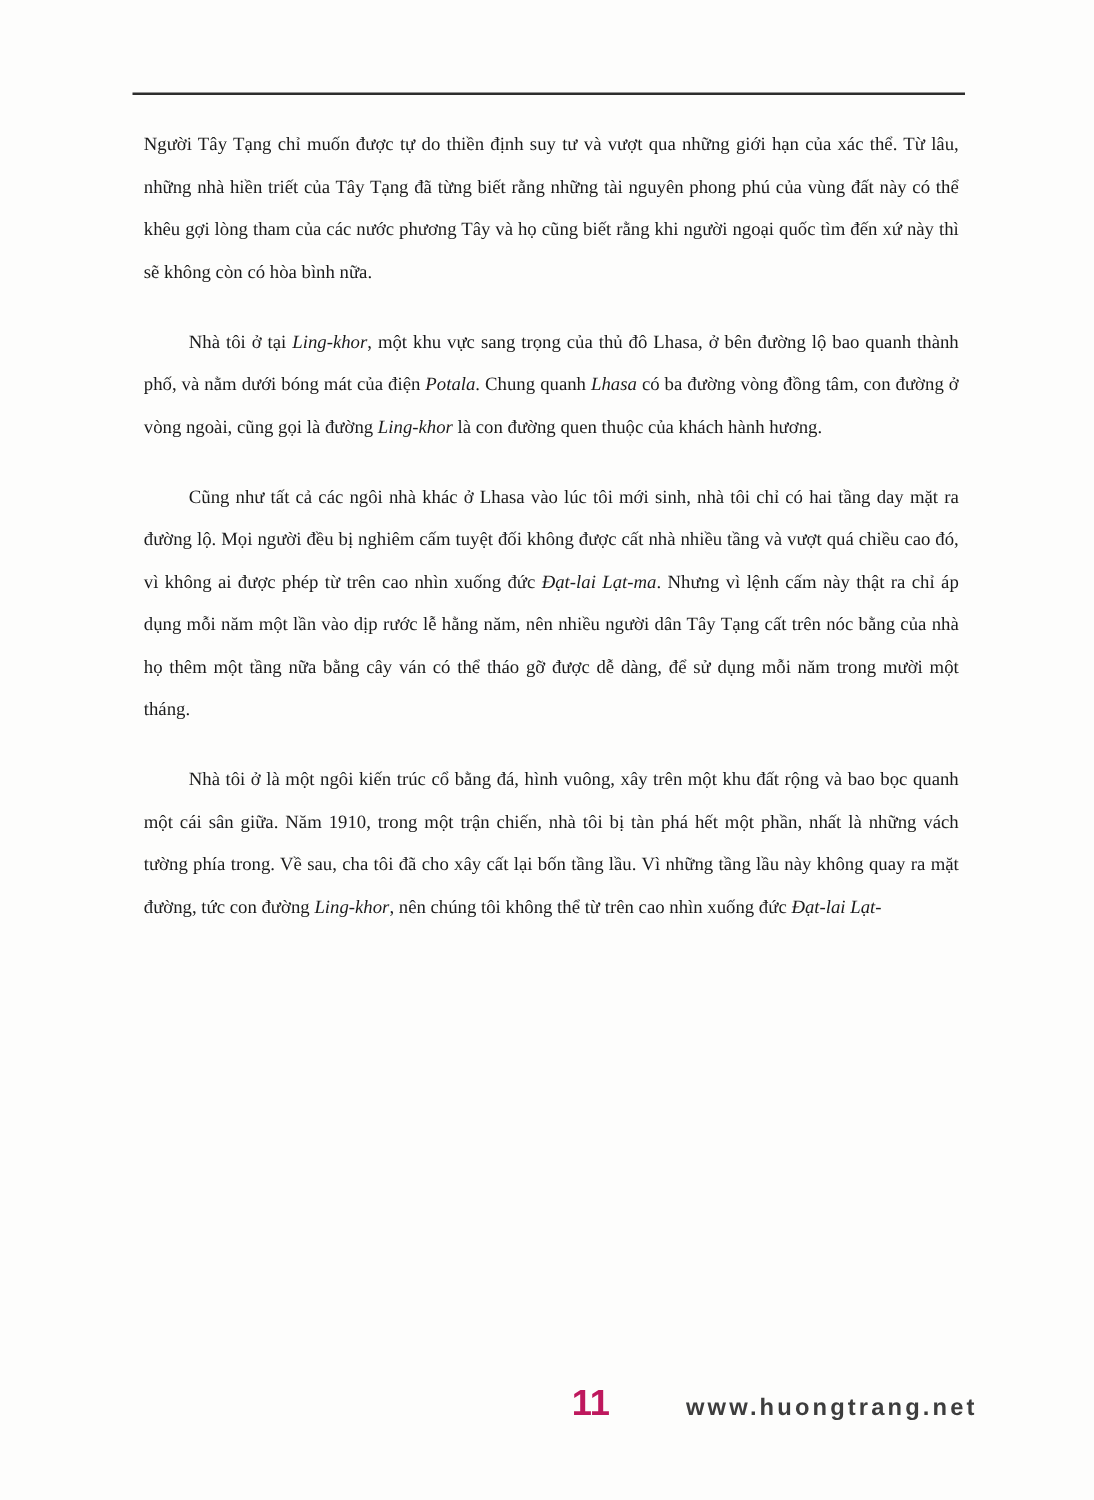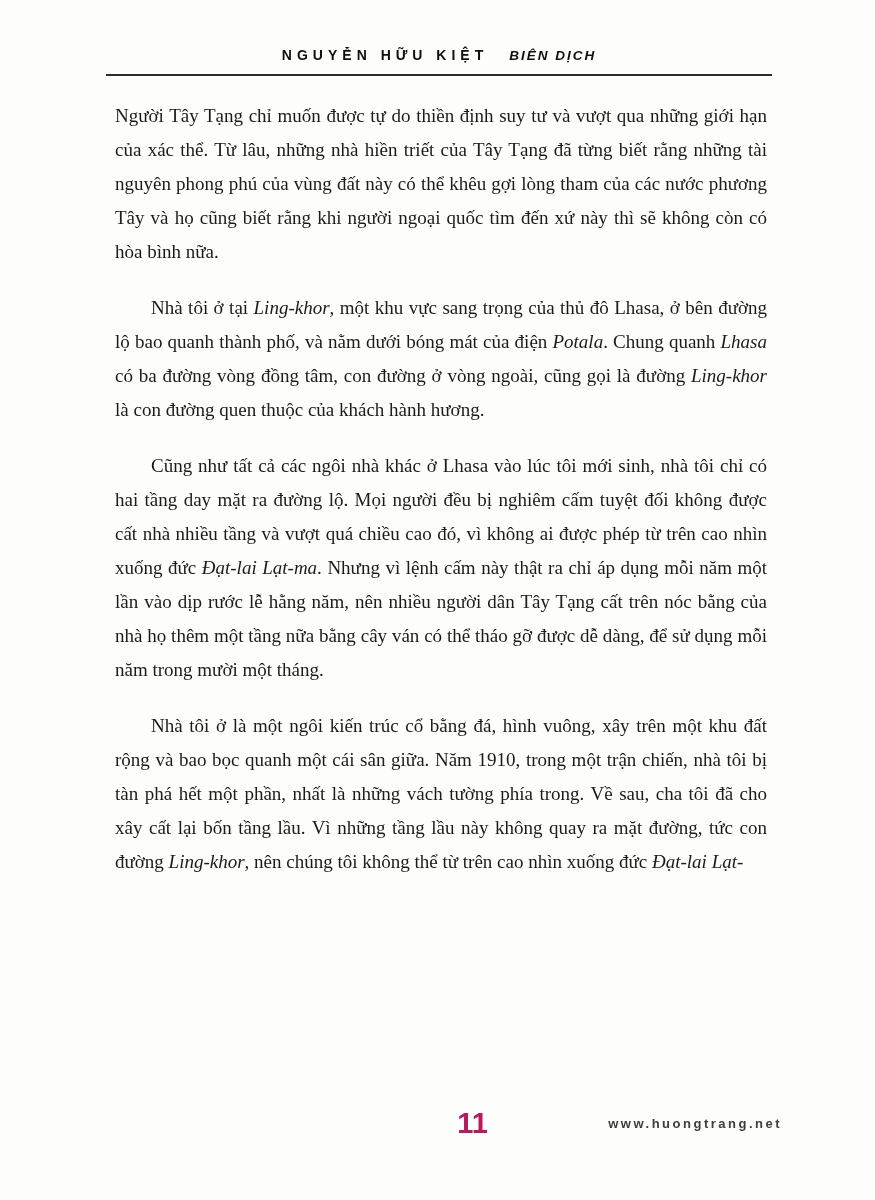--- a/index.html
+++ b/index.html
@@ -50,21 +50,21 @@
     left: 106px;
     width: 666px;
     height: 0;
     border-top: 2px solid var(--rule);
   }
   .content {
     position: absolute;
     top: 99px;
     left: 115px;
     width: 652px;
-    font-size: 19px;
+    font-size: 15px;
     line-height: 34px;
     text-align: justify;
     color: var(--text);
   }
   .content p { margin: 0 0 22px 0; }
   .content p.indent { text-indent: 36px; margin-top: 18px; }
   .footer-page {
     position: absolute;
     top: 1107px;
     left: 436px;
@@ -74,34 +74,30 @@
     font-weight: bold;
     font-size: 29px;
     color: #be185d;
   }
   .footer-site {
     position: absolute;
     top: 1116px;
     right: 93px;
     font-family: "Liberation Sans", sans-serif;
     font-weight: bold;
-    font-size: 13px;
+    font-size: 19px;
     letter-spacing: 2.5px;
     color: var(--footer-site);
   }
 </style>
 </head>
 <body>
 
 <div class="page">
 
-  <div class="header">
-    <span class="author">NGUYỄN HỮU KIỆT</span>
-    <span class="role">BIÊN DỊCH</span>
-  </div>
 
   <div class="rule"></div>
 
   <div class="content">
       <p class=""><span>Người Tây Tạng chỉ muốn được tự do thiền định suy tư và vượt qua những giới hạn của xác thể. Từ lâu, những nhà hiền triết của Tây Tạng đã từng biết rằng những tài nguyên phong phú của vùng đất này có thể khêu gợi lòng tham của các nước phương Tây và họ cũng biết rằng khi người ngoại quốc tìm đến xứ này thì sẽ không còn có hòa bình nữa.</span></p>
       <p class="indent"><span>Nhà tôi ở tại </span><i>Ling-khor</i><span>, một khu vực sang trọng của thủ đô Lhasa, ở bên đường lộ bao quanh thành phố, và nằm dưới bóng mát của điện </span><i>Potala</i><span>. Chung quanh </span><i>Lhasa</i><span> có ba đường vòng đồng tâm, con đường ở vòng ngoài, cũng gọi là đường </span><i>Ling-khor</i><span> là con đường quen thuộc của khách hành hương.</span></p>
       <p class="indent"><span>Cũng như tất cả các ngôi nhà khác ở Lhasa vào lúc tôi mới sinh, nhà tôi chỉ có hai tầng day mặt ra đường lộ. Mọi người đều bị nghiêm cấm tuyệt đối không được cất nhà nhiều tầng và vượt quá chiều cao đó, vì không ai được phép từ trên cao nhìn xuống đức </span><i>Đạt-lai Lạt-ma</i><span>. Nhưng vì lệnh cấm này thật ra chỉ áp dụng mỗi năm một lần vào dịp rước lễ hằng năm, nên nhiều người dân Tây Tạng cất trên nóc bằng của nhà họ thêm một tầng nữa bằng cây ván có thể tháo gỡ được dễ dàng, để sử dụng mỗi năm trong mười một tháng.</span></p>
       <p class="indent"><span>Nhà tôi ở là một ngôi kiến trúc cổ bằng đá, hình vuông, xây trên một khu đất rộng và bao bọc quanh một cái sân giữa. Năm 1910, trong một trận chiến, nhà tôi bị tàn phá hết một phần, nhất là những vách tường phía trong. Về sau, cha tôi đã cho xây cất lại bốn tầng lầu. Vì những tầng lầu này không quay ra mặt đường, tức con đường </span><i>Ling-khor</i><span>, nên chúng tôi không thể từ trên cao nhìn xuống đức </span><i>Đạt-lai Lạt-</i></p>
     </div>
 

